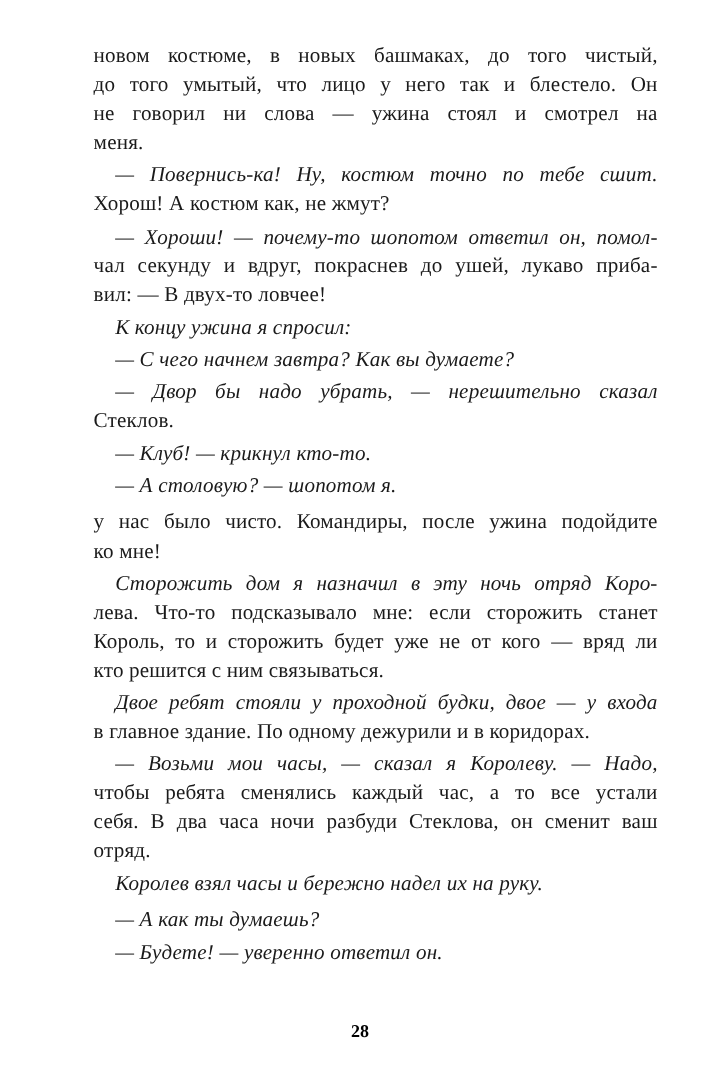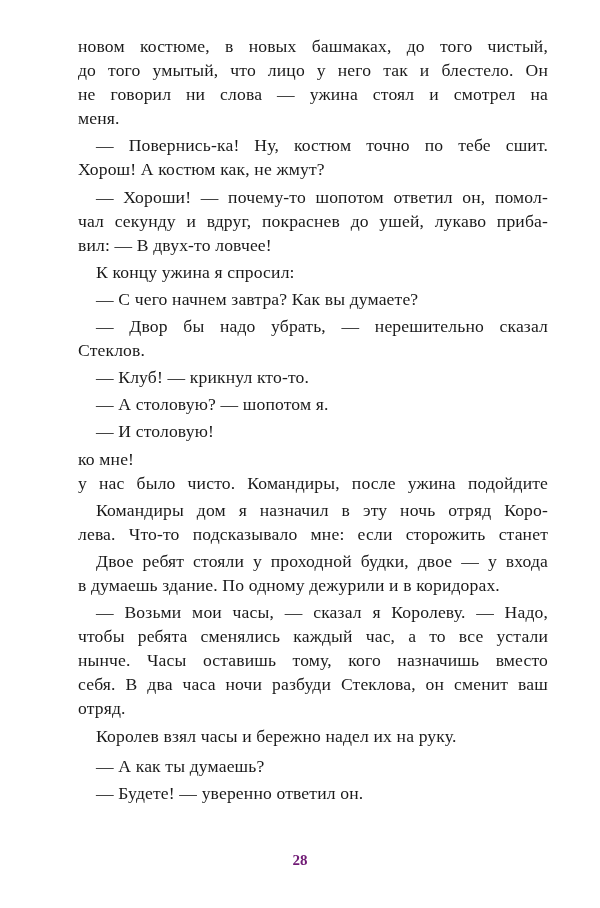--- a/index.html
+++ b/index.html
@@ -29,34 +29,35 @@
       white-space: nowrap;
       text-align: justify;
       text-align-last: justify;
       letter-spacing: 0.15px;
     }
     .line.last {
       text-align-last: left;
     }
     .line.indent {
       padding-left: 18px;
+      font-style: italic;
     }
     .para-gap {
       height: 3px;
     }
     .page-number {
       position: absolute;
       left: 0;
       width: 600px;
       top: 852px;
       text-align: center;
       font-size: 15px;
       font-weight: bold;
       font-family: "Liberation Serif", "DejaVu Serif", serif;
-      color: #701a75;
+      color: #000000;
     }
   </style>
 </head>
 <body>
 
 <div class="page">
 
   <div>
     <span class="line">новом костюме, в новых башмаках, до того чистый,</span>
     <span class="line">до того умытый, что лицо у него так и блестело. Он</span>
@@ -97,47 +98,45 @@
   <div>
     <span class="line indent last">— Клуб! — крикнул кто-то.</span>
   </div>
   <div class="para-gap"></div>
 
   <div>
     <span class="line indent last">— А столовую? — шопотом я.</span>
   </div>
   <div class="para-gap"></div>
 
+  <div class="para-gap"></div>
+
   <div>
-    <span class="line indent last">— И столовую!</span>
+    <span class="line">у нас было чисто. Командиры, после ужина подойдите</span>
+    <span class="line last">ко мне!</span>
   </div>
   <div class="para-gap"></div>
 
   <div>
-    <span class="line last">ко мне!</span>
-    <span class="line">у нас было чисто. Командиры, после ужина подойдите</span>
-  </div>
-  <div class="para-gap"></div>
-
-  <div>
-    <span class="line indent">Командиры дом я назначил в эту ночь отряд Коро-</span>
+    <span class="line indent">Сторожить дом я назначил в эту ночь отряд Коро-</span>
     <span class="line">лева. Что-то подсказывало мне: если сторожить станет</span>
+    <span class="line">Король, то и сторожить будет уже не от кого — вряд ли</span>
+    <span class="line last">кто решится с ним связываться.</span>
   </div>
   <div class="para-gap"></div>
 
   <div>
     <span class="line indent">Двое ребят стояли у проходной будки, двое — у входа</span>
-    <span class="line last">в думаешь здание. По одному дежурили и в коридорах.</span>
+    <span class="line last">в главное здание. По одному дежурили и в коридорах.</span>
   </div>
   <div class="para-gap"></div>
 
   <div>
     <span class="line indent">— Возьми мои часы, — сказал я Королеву. — Надо,</span>
     <span class="line">чтобы ребята сменялись каждый час, а то все устали</span>
-    <span class="line">нынче. Часы оставишь тому, кого назначишь вместо</span>
     <span class="line">себя. В два часа ночи разбуди Стеклова, он сменит ваш</span>
     <span class="line last">отряд.</span>
   </div>
   <div class="para-gap"></div>
 
   <div>
     <span class="line indent last">Королев взял часы и бережно надел их на руку.</span>
   </div>
   <div class="para-gap"></div>
 

